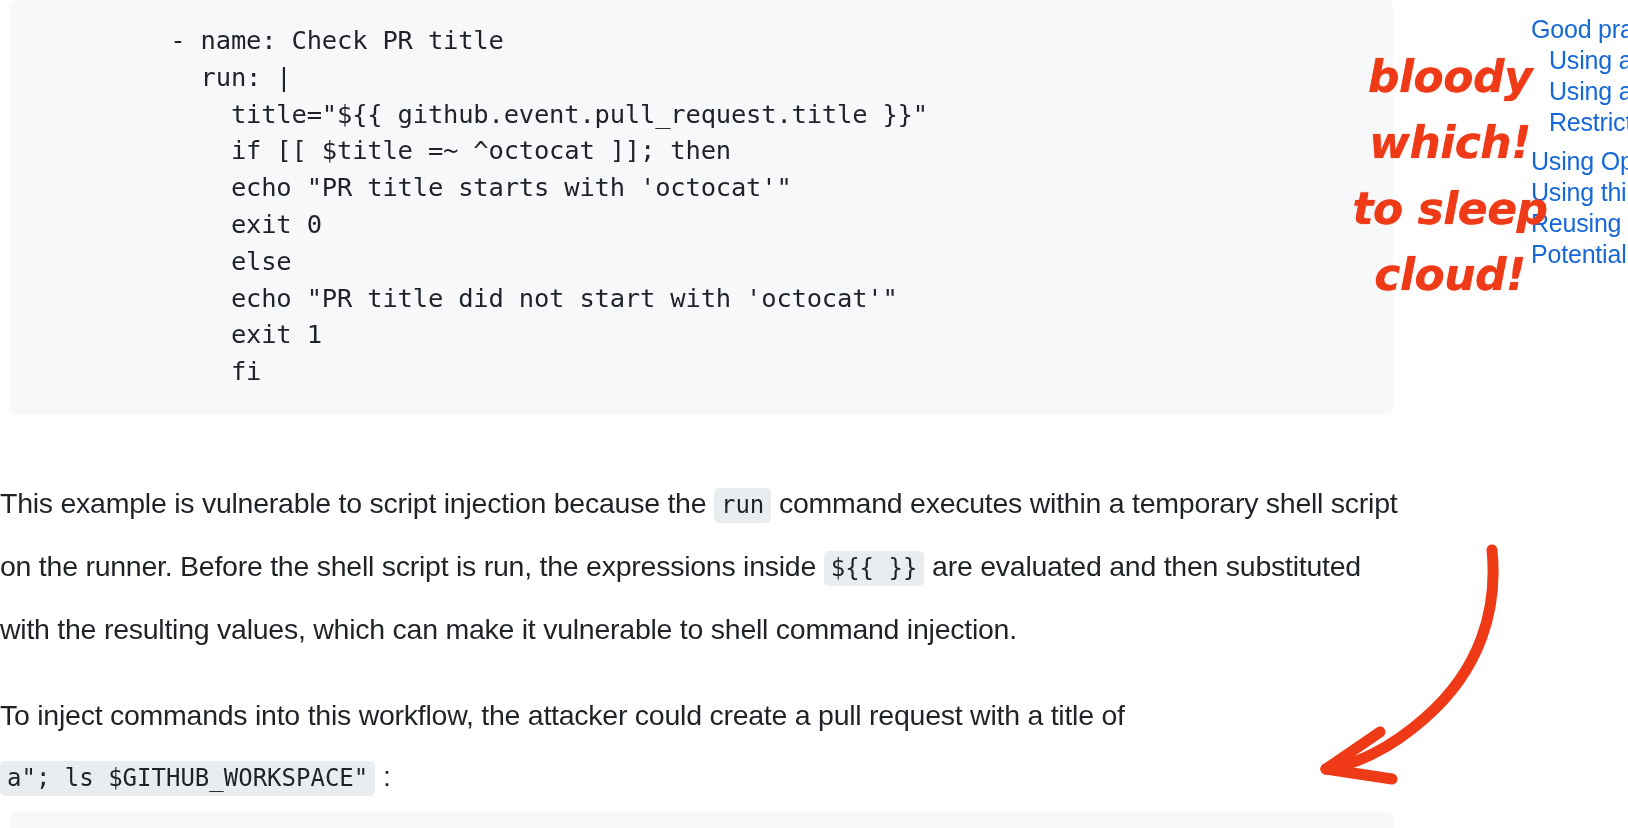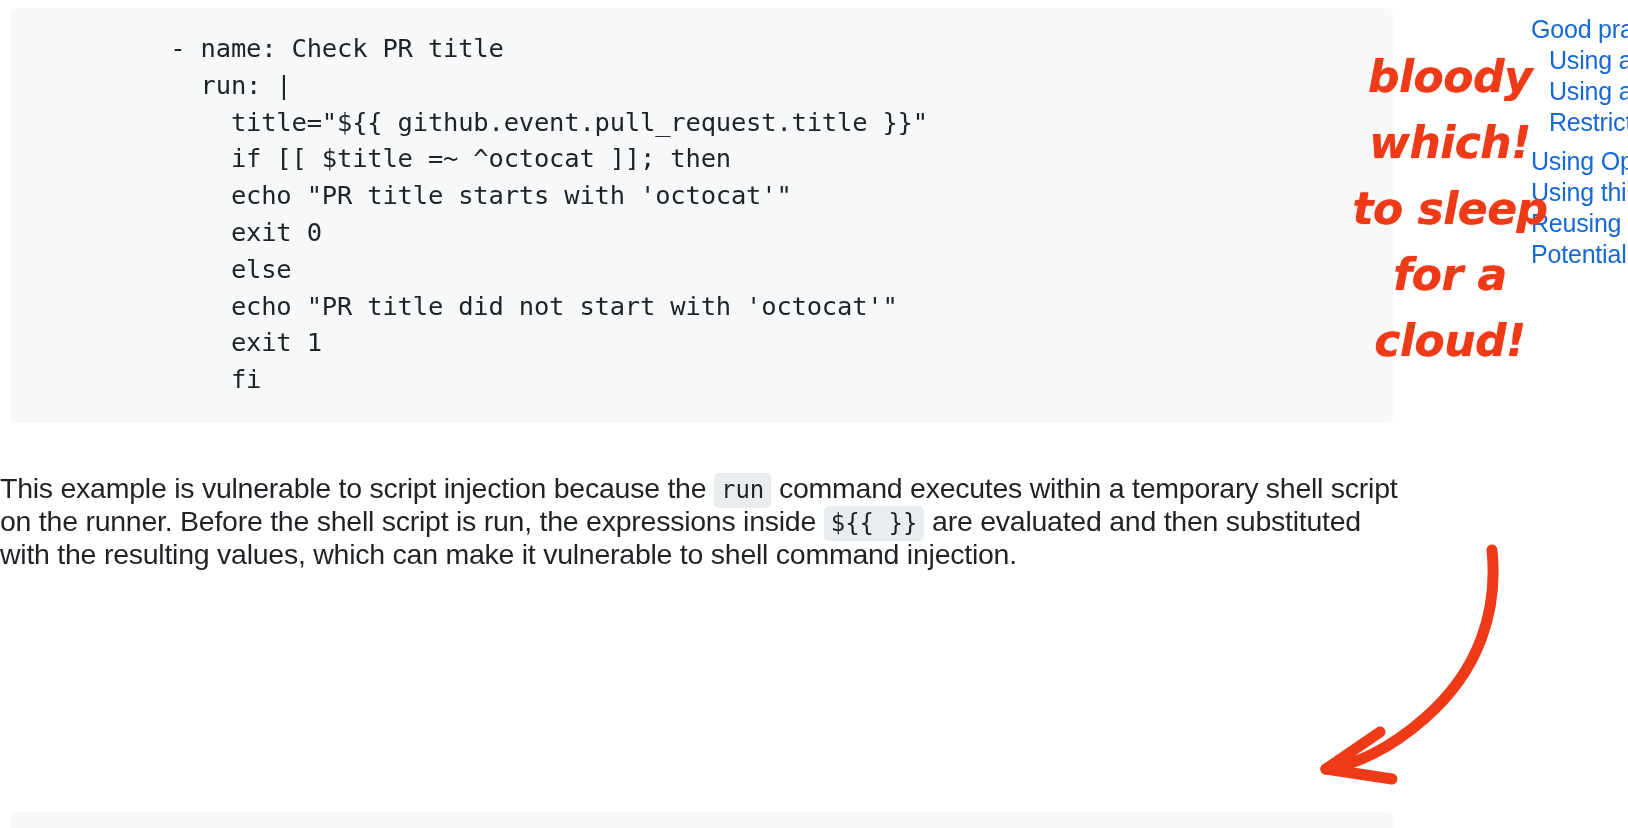--- a/index.html
+++ b/index.html
@@ -42,21 +42,20 @@
     background: #f6f8fa;
     border-radius: 6px;
     box-sizing: border-box;
     padding: 22px 0 22px 0;
     overflow: hidden;
   }
   #codeblock-workflow {
     top: 0;
     height: 415px;
     padding-top: 0;
-    margin-top: 8px;
   }
   #codeblock-attack {
     top: 812px;
     height: 60px;
     padding: 0;
   }
 
   .codeblock pre {
     margin: 0;
     padding: 0;
@@ -70,21 +69,21 @@
   #codeblock-workflow pre {
     padding: 22px 0 0 130px;
   }
 
   
   .prose {
     position: absolute;
     left: 0;
     width: 1400px;
     font-size: 28.5px;
-    line-height: 31px;
+    line-height: 61px;
     color: #1f2328;
     letter-spacing: -0.25px;
     margin-top: 25px;
   }
   #para-1 { top: 448px; }
   #para-2 { top: 660px; }
 
   .prose code,
   code.inline-code {
     font-family: "DejaVu Sans Mono", "Liberation Mono", monospace;
@@ -177,20 +176,23 @@
       else
       echo "PR title did not start with 'octocat'"
       exit 1
       fi</pre>
     </div>
 
     <p class="prose" id="para-1">
       <span>This example is vulnerable to script injection because the </span><code class="inline-code">run</code><span> command executes within a temporary shell script on the runner. Before the shell script is run, the expressions inside </span><code class="inline-code">${{ }}</code><span> are evaluated and then substituted with the resulting values, which can make it vulnerable to shell command injection.</span>
     </p>
 
+    <p class="prose" id="para-2">
+      <span>To inject commands into this workflow, the attacker could create a pull request with a title of </span><code class="inline-code">a"; ls $GITHUB_WORKSPACE"</code><span> :</span>
+    </p>
 
     <div class="codeblock" id="codeblock-attack">
       <pre></pre>
     </div>
 
   </div>
 
   <div id="sidebar">
     <div id="sidebar-inner">
       <a class="toc-link" href="#">Good practices for preventing script injections</a>
@@ -204,21 +206,20 @@
       <a class="toc-link" href="#">Potential impact of a compromised runner</a>
     </div>
   </div>
 
   <div id="annotation">
 
     <div id="annotation-text">
       <span>bloody</span>
       <span>which!</span>
       <span>to sleep</span>
-      <span>for a</span>
       <span>cloud!</span>
     </div>
 
     <svg id="annotation-arrow" viewBox="0 0 300 290">
       <path d="M 262 30
                C 268 90, 250 150, 195 198
                C 160 229, 125 245, 96 249" fill="none" stroke="#ef3a17" stroke-width="11" stroke-linecap="round"></path>
       <path d="M 96 249 L 150 212" fill="none" stroke="#ef3a17" stroke-width="11" stroke-linecap="round"></path>
       <path d="M 96 249 L 162 259" fill="none" stroke="#ef3a17" stroke-width="11" stroke-linecap="round"></path>
     </svg>

